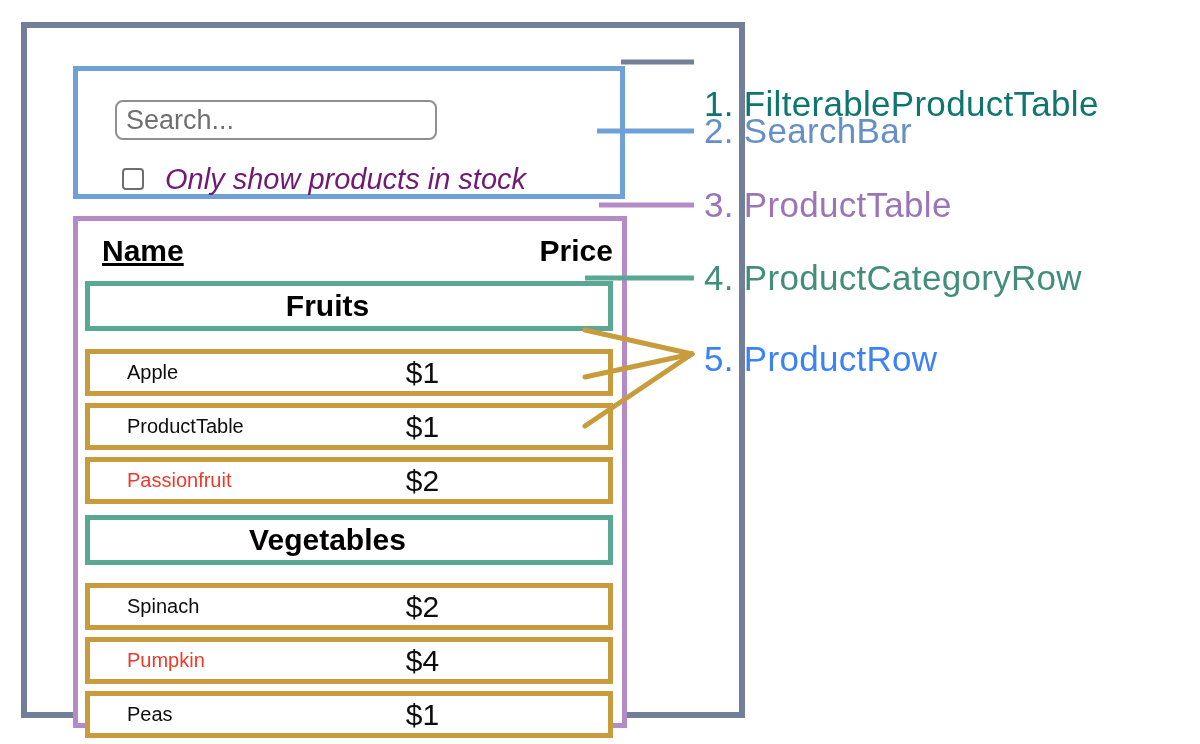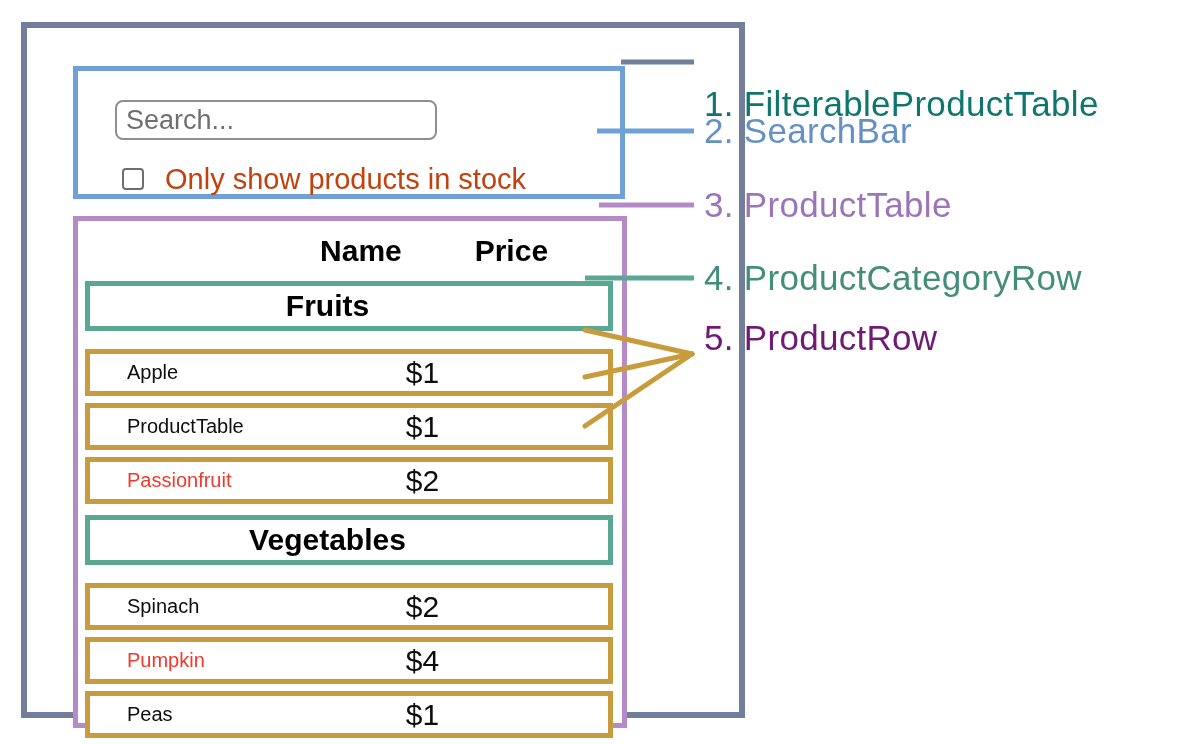--- a/index.html
+++ b/index.html
@@ -53,41 +53,42 @@
     width: 22px; height: 22px;
     border: 2px solid #6e6e6e;
     border-radius: 4px;
     background: #ffffff;
     flex: 0 0 auto;
     cursor: pointer;
   }
   .checkbox-label {
     margin-left: 21px;
     font-size: 29px;
-    color: #c2410c;
+    color: #701a75;
     white-space: nowrap;
+    font-style: italic;
   }
 
   .product-table-box {
     position: absolute;
     left: 46px; top: 188px;
     width: 554px; height: 512px;
     border: 5px solid var(--purple);
     background: #ffffff;
     padding: 0 9px 0 7px;
   }
   .thead {
     height: 60px;
     display: grid;
     grid-template-columns: 60% 40%;
     align-items: center;
   }
   .th { font-weight: bold; font-size: 30px; color: #000000; }
-  .th-name { text-align: right; padding-left: 17px; }
-  .th-price { text-align: center; padding-left: 8px; }
+  .th-name { text-align: left; padding-left: 17px; text-decoration: underline; }
+  .th-price { text-align: right; padding-left: 8px; }
 
   .category-row {
     height: 50px;
     border: 5px solid var(--teal);
     margin-bottom: 18px;
     display: flex;
     align-items: center;
     justify-content: center;
     padding-right: 43px;
     background: #ffffff;
@@ -190,16 +191,16 @@
     <line x1="585" y1="330" x2="692" y2="354" stroke-width="5" stroke-linecap="round" style="stroke:var(--gold)"></line>
     <line x1="585" y1="377" x2="692" y2="354" stroke-width="5" stroke-linecap="round" style="stroke:var(--gold)"></line>
     <line x1="585" y1="426" x2="692" y2="354" stroke-width="5" stroke-linecap="round" style="stroke:var(--gold)"></line>
   </svg>
 
   <div id="legend">
       <div class="legend-item" style="top: 62px; color: #0f766e; margin-top: 42px;">1. FilterableProductTable</div>
       <div class="legend-item" style="top: 131px; color: rgb(101, 144, 199);">2. SearchBar</div>
       <div class="legend-item" style="top: 205px; color: rgb(156, 116, 184);">3. ProductTable</div>
       <div class="legend-item" style="top: 278px; color: rgb(66, 142, 122);">4. ProductCategoryRow</div>
-      <div class="legend-item" style="top: 338px; color: #701a75;">5. ProductRow</div>
+      <div class="legend-item" style="top: 359px; color: #3b82f6;">5. ProductRow</div>
     </div>
 
 </div>
 
 </body></html>

